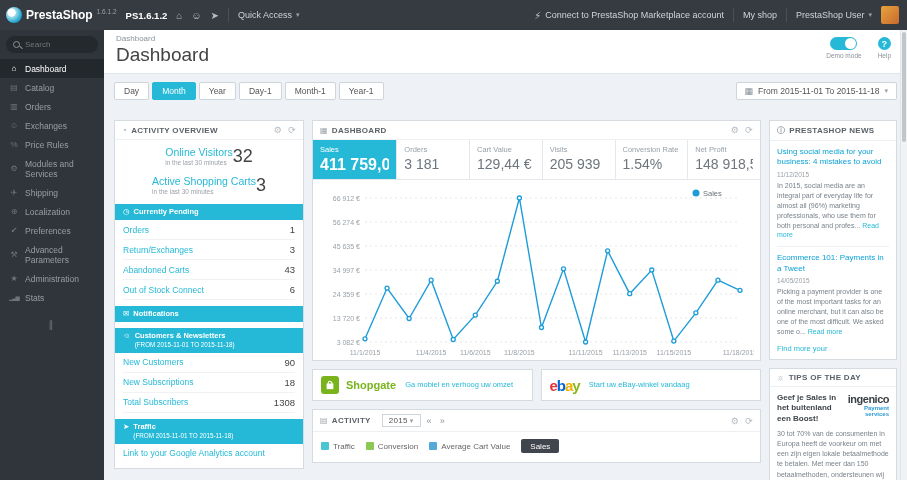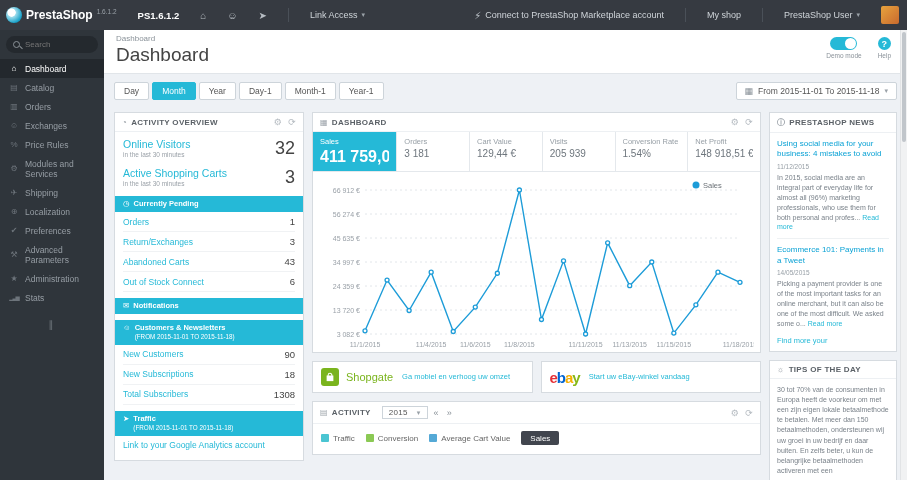--- a/index.html
+++ b/index.html
@@ -7,21 +7,21 @@
     --topbar:#363a41;
     --side:#2f353b;
     --txt:#555;
   }
   *{margin:0;padding:0;box-sizing:border-box}
   html,body{width:907px;height:480px;overflow:hidden;font-family:"Liberation Sans","DejaVu Sans",sans-serif;background:#eef1f5;position:relative;color:var(--txt)}
   a{text-decoration:none}
 
   
   .topbar{position:absolute;top:0;left:0;right:0;height:30px;background:var(--topbar);display:flex;align-items:center;justify-content:space-between;padding:0 8px 0 6px;color:#cfd4d9;font-size:9px;z-index:6}
-  .tb-left,.tb-right{display:flex;align-items:center;gap:21px}
+  .tb-left,.tb-right{display:flex;align-items:center;gap:9px}
   .logo{display:flex;align-items:flex-start;gap:4px;cursor:pointer}
   .logo-mark{width:16px;height:16px;border-radius:50%;background:radial-gradient(circle at 35% 35%,#ffffff 26%,#9fdcec 30%,#16a0c8 72%);flex:none}
   .logo-text{color:#fff;font-size:12px;font-weight:bold;line-height:16px}
   .logo-ver{font-size:6.5px;color:#9aa1a8;margin-top:1px}
   .tb-shop{color:#fff;font-weight:bold;font-size:9.5px;cursor:pointer}
   .tb-icon{font-size:10px;color:#b7bdc3;cursor:pointer}
   .tb-sep{width:1px;height:14px;background:#4a5058}
   .tb-link{display:flex;align-items:center;gap:4px;cursor:pointer;white-space:nowrap}
   .caret{font-size:7px;color:#9aa1a8}
   .avatar{width:18px;height:18px;border-radius:2px;background:linear-gradient(135deg,#e8a33d,#c96a2e);cursor:pointer;flex:none}
@@ -45,40 +45,40 @@
   .crumb{font-size:8px;color:#8a9299;cursor:pointer}
   .page-head h1{font-size:19px;font-weight:normal;color:#444;margin-top:1px}
   .head-controls{position:absolute;right:16px;top:7px;display:flex;gap:16px;align-items:flex-start}
   .ctl-wrap{display:flex;flex-direction:column;align-items:center;gap:2px;cursor:pointer}
   .toggle{width:27px;height:13px;border-radius:7px;background:var(--accent);position:relative}
   .knob{position:absolute;right:1px;top:1px;width:11px;height:11px;border-radius:50%;background:#fff}
   .ctl-lbl{font-size:6.5px;color:#8a9299}
   .help-circle{width:13px;height:13px;border-radius:50%;background:var(--accent);color:#fff;font-size:9px;display:flex;align-items:center;justify-content:center;font-weight:bold}
 
   .content{flex:1;padding:8px 10px 0;overflow:hidden}
-  .filter-row{display:flex;align-items:center;gap:3px;margin-bottom:12px}
+  .filter-row{display:flex;align-items:center;gap:3px;margin-bottom:20px}
   .fbtn{font-size:8.5px;padding:3px 9px;background:#fff;border:1px solid #cdd4da;color:#555;border-radius:2px;cursor:pointer;font-family:inherit}
   .fbtn.active{background:var(--accent);border-color:var(--accent);color:#fff}
   .date-btn{margin-left:auto;display:flex;align-items:center;gap:5px;font-size:8.5px;padding:3px 8px;background:#fff;border:1px solid #cdd4da;color:#555;border-radius:2px;cursor:pointer;font-family:inherit}
   .cal{color:#8a9299;font-size:9px}
 
   .cols{display:flex;gap:8px;align-items:flex-start}
   .col-left{width:190px;flex:none}
   .col-mid{flex:1;min-width:0}
   .col-right{width:128px;flex:none}
 
   .panel{background:#fff;border:1px solid #d6dbe0;margin-bottom:8px}
   .panel-hd{display:flex;align-items:center;gap:4px;padding:4px 7px;border-bottom:1px solid #edf0f3;color:#5b6167;font-size:8px;font-weight:bold;letter-spacing:.3px}
   .p-ico{color:#9aa1a8;font-size:8px}
   .hd-icons{margin-left:auto;display:flex;gap:6px;color:#b6bcc2;font-size:9px;font-weight:normal}
   .hd-icons span{cursor:pointer}
 
   
   .panel-bd{padding:0 8px 6px}
-  .stat{display:flex;justify-content:space-between;padding:6px 0 2px}
+  .stat{display:flex;justify-content:center;padding:6px 0 2px}
   .stat-label{color:var(--accent);font-size:10.5px;cursor:pointer}
   .stat-sub{font-size:6.5px;color:#9aa1a8;margin-top:1px}
   .stat-v{font-size:18px;color:#444}
   .cyan-hd{background:var(--accent);color:#fff;margin:6px -8px 0;padding:3px 8px;font-size:7.5px;font-weight:bold;display:flex;gap:4px;align-items:flex-start;line-height:1.35}
   .ch-ico{font-size:7.5px;flex:none}
   .ch-sub{display:block;font-weight:normal;font-size:6.3px}
   .a-row{display:flex;justify-content:space-between;align-items:center;padding:4px 0;border-bottom:1px solid #f0f2f4;font-size:8.5px}
   .a-row:last-child{border-bottom:0}
   .a-lbl{color:var(--accent);cursor:pointer}
   .a-val{color:#444;font-size:9.5px}
@@ -86,39 +86,39 @@
   .notif-cell{flex:1;text-align:center;padding:5px 2px;cursor:pointer}
   .notif-cell:first-child{border-right:1px solid #f0f2f4}
   .n-lbl{color:var(--accent);font-size:7.5px}
   .n-val{font-size:14px;color:#444;margin-top:2px}
 
   
   .kpis{display:flex;border-bottom:1px solid #e4e8ec}
   .kpi{flex:1;padding:5px 7px;border-left:1px solid #e4e8ec;cursor:pointer;min-width:0}
   .kpi:first-child{border-left:0;flex:1.2}
   .kpi-l{font-size:7.5px;color:#98a0a7;white-space:nowrap;overflow:hidden}
-  .kpi-v{font-size:10px;color:#6e767d;margin-top:2px;white-space:nowrap;overflow:hidden}
+  .kpi-v{font-size:14px;color:#6e767d;margin-top:2px;white-space:nowrap;overflow:hidden}
   .kpi.active{background:var(--accent)}
   .kpi.active .kpi-l,.kpi.active .kpi-v{color:#fff}
   .kpi.active .kpi-v{font-weight:bold;font-size:16px}
   .chart-wrap{padding:6px 6px 2px}
   .chart-wrap svg{width:100%;height:auto;display:block}
   .tick{font-size:7px;fill:#9aa1a8;font-family:inherit}
   .ltick{font-size:7.5px;fill:#6b7177;font-family:inherit}
 
   
   .promo-row{display:flex;gap:8px;margin-bottom:8px}
   .promo{flex:1;background:#fff;border:1px solid #d6dbe0;display:flex;align-items:center;gap:7px;padding:6px 8px;min-width:0;cursor:pointer}
   .sg-box{width:18px;height:18px;background:#7ab41d;border-radius:3px;display:flex;align-items:center;justify-content:center;flex:none}
-  .sg-text{color:#7ab41d;font-weight:normal;font-size:11px;flex:none}
+  .sg-text{color:#7ab41d;font-weight:bold;font-size:11px;flex:none}
   .promo-link{color:var(--accent);font-size:7.5px;cursor:pointer;margin-left:2px;line-height:1.3}
   .ebay-logo{font-size:15px;font-weight:bold;letter-spacing:-1px;flex:none}
 
   
-  .year-select{border:1px solid #cdd4da;padding:1px 6px;font-size:8px;color:#555;display:flex;gap:9px;align-items:center;margin-left:7px;cursor:pointer;font-weight:normal;background:#fff}
+  .year-select{border:1px solid #cdd4da;padding:1px 6px;font-size:8px;color:#555;display:flex;gap:2px;align-items:center;margin-left:7px;cursor:pointer;font-weight:normal;background:#fff}
   .nav-arrow{color:#8a9299;font-size:9px;cursor:pointer;font-weight:normal;padding:0 2px}
   .forecast-legend{display:flex;align-items:center;gap:11px;padding:7px 8px 9px}
   .fl-item{display:flex;align-items:center;gap:4px;font-size:8px;color:#666;cursor:pointer;white-space:nowrap}
   .sw{width:8px;height:8px;border-radius:1px;background:#ccc;flex:none}
   .fl-chip{color:#fff;font-size:8px;padding:2.5px 9px;border-radius:2px;cursor:pointer;background:#41454e}
 
   
   .news-bd{padding:6px 7px}
   .news-title{display:block;color:#0ba2d5;font-weight:normal;font-size:8px;line-height:1.3;cursor:pointer}
   .news-date{font-size:6.5px;color:#98a0a7;margin:3px 0}
@@ -149,21 +149,21 @@
       <span class="logo-mark"></span>
       <span class="logo-text">PrestaShop</span>
       <span class="logo-ver">1.6.1.2</span>
     </div>
     <span class="tb-shop">PS1.6.1.2</span>
     <span class="tb-icon">⌂</span>
     <span class="tb-icon">☺</span>
     <span class="tb-icon">➤</span>
     <span class="tb-sep"></span>
     <span class="tb-link">
-      <span>Link Access</span>
+      <span>Quick Access</span>
       <span class="caret">▾</span>
     </span>
   </div>
   <div class="tb-right">
     <span class="tb-link">
       <span class="tb-icon">⚡</span>
       <span>Connect to PrestaShop Marketplace account</span>
     </span>
     <span class="tb-sep"></span>
     <span class="tb-link">
@@ -516,20 +516,27 @@
             <a class="find-more">Find more your</a>
           </div>
         </div>
 
         <div class="panel">
           <div class="panel-hd">
             <span class="p-ico">☼</span>
             <span>TIPS OF THE DAY</span>
           </div>
           <div class="tips-bd">
+            <div class="tips-top">
+              <div class="tips-headline">Geef je Sales in het buitenland een Boost!</div>
+              <div class="ingenico">
+                <div class="ing-main">ingenico</div>
+                <div class="ing-sub">Payment services</div>
+              </div>
+            </div>
             <div class="tips-body">30 tot 70% van de consumenten in Europa heeft de voorkeur om met een zijn eigen lokale betaalmethode te betalen. Met meer dan 150 betaalmethoden, ondersteunen wij uw groei in uw bedrijf en daar buiten. En zelfs beter, u kun de belangrijke betaalmethoden activeren met een</div>
           </div>
         </div>
       </div>
     </div>
   </div>
 </div>
 
 <div class="scrollbar">
     <div class="thumb"></div>

